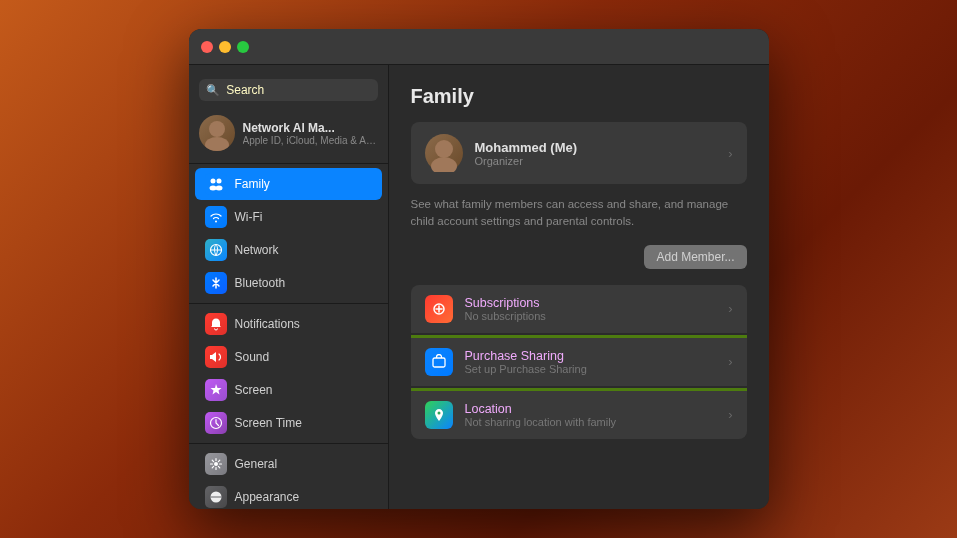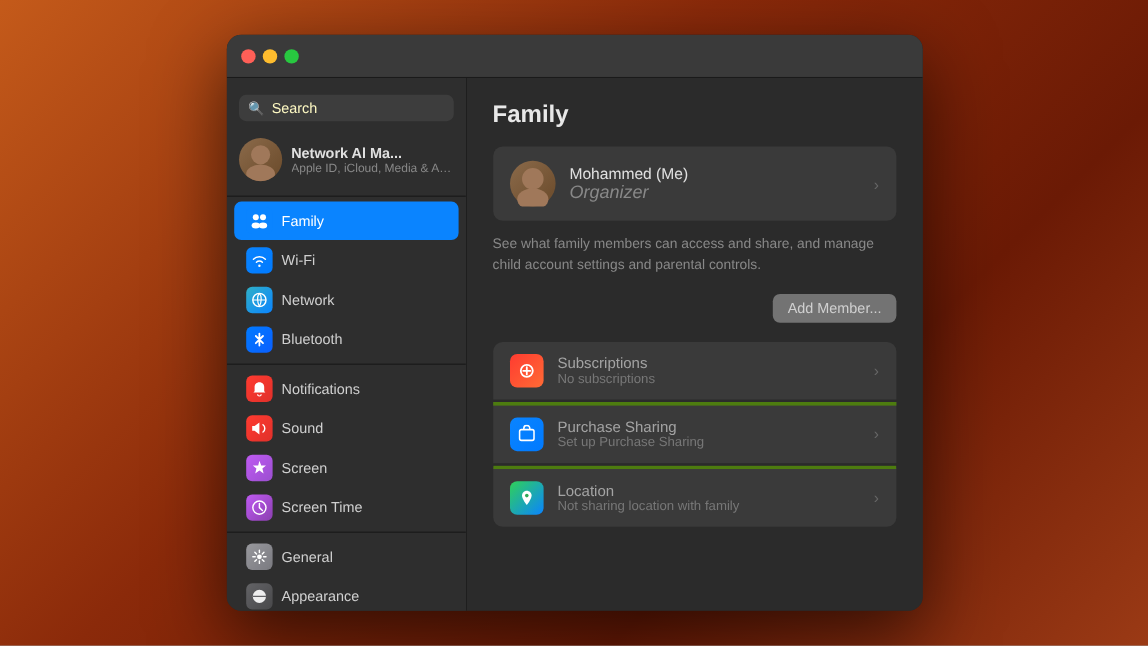--- a/index.html
+++ b/index.html
@@ -197,27 +197,26 @@
       background: linear-gradient(135deg, #8b6a4a, #6a4a2a);
       display: flex;
       align-items: center;
       justify-content: center;
       font-size: 18px;
       flex-shrink: 0;
     }
     .family-member-info { flex: 1; }
     .family-member-name {
       font-size: 13px;
-      font-weight: 400;
+      font-weight: 700;
       color: #e0e0e0;
     }
     .family-member-role {
-      font-size: 15px;
+      font-size: 11px;
       color: #888;
-      font-style: italic;
     }
     .chevron { color: #666; font-size: 13px; }
     .description-text {
       font-size: 11.5px;
       color: #888;
       line-height: 1.5;
       margin-bottom: 14px;
     }
     .add-member-btn {
       display: flex;
@@ -256,21 +255,21 @@
       font-size: 14px;
       flex-shrink: 0;
     }
     .section-icon-subs { background: linear-gradient(135deg, #ff3b30, #ff6b35); }
     .section-icon-purchase { background: linear-gradient(135deg, #0a84ff, #007aff); }
     .section-icon-location { background: linear-gradient(135deg, #30d158, #0a84ff); }
     .section-text { flex: 1; }
     .section-title {
       font-size: 12.5px;
       font-weight: 500;
-      color: #a3a3a3;
+      color: #f0abfc;
     }
     .section-subtitle {
       font-size: 11px;
       color: #777;
     }
   </style>
 </head>
 <body>
 
 <div class="window">

